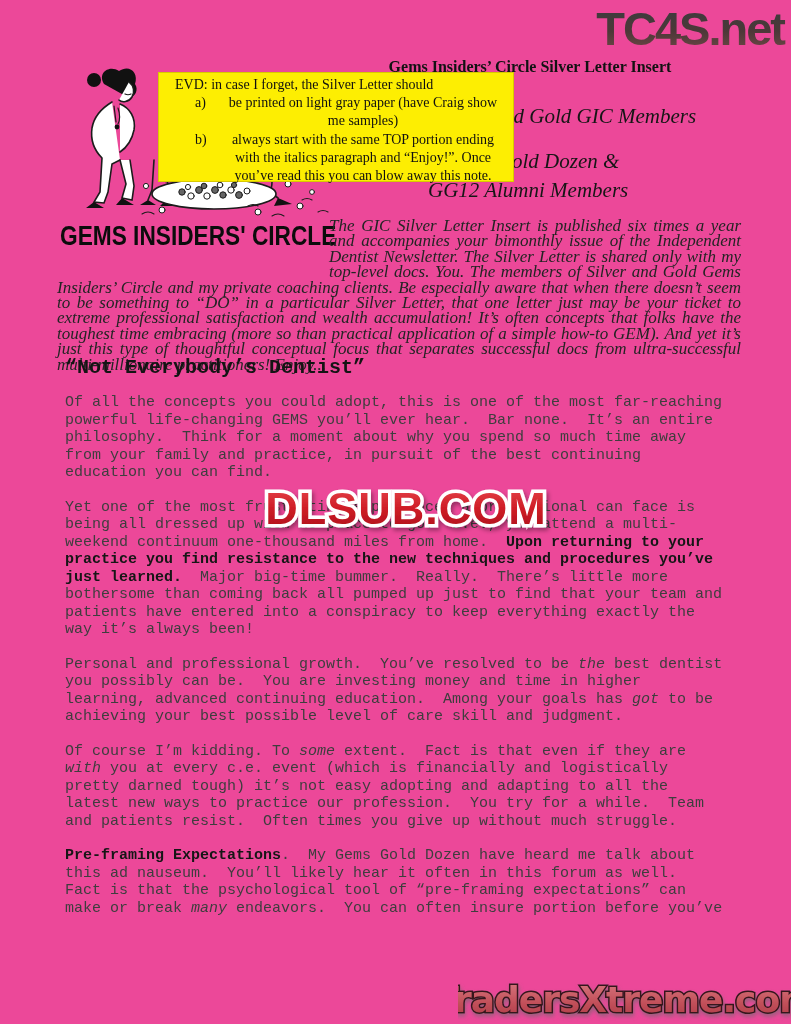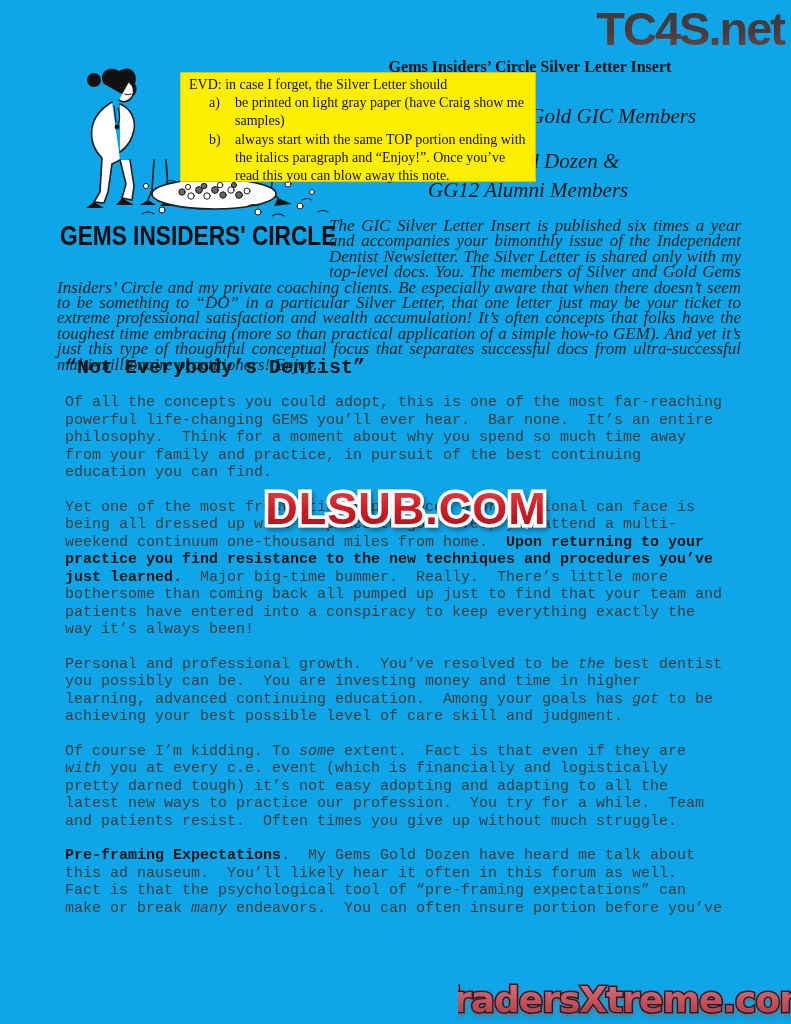--- a/index.html
+++ b/index.html
@@ -1,16 +1,16 @@
 <!DOCTYPE html>
 <html><head>
 <meta charset="utf-8">
 <style>
   html,body{margin:0;padding:0;background:#e8e8e8;}
-  .page{position:relative;width:791px;height:1024px;background:#0ea5e9;overflow:hidden;
+  .page{position:relative;width:791px;height:1024px;background:#ec4899;overflow:hidden;
         font-family:"Liberation Serif",serif;color:#1f1f1f;}
 
   
   .tc4s{position:absolute;top:0;right:2px;}
 
   
   .doc-title{position:absolute;top:58px;left:280px;width:500px;text-align:center;
              font-family:"Liberation Serif",serif;font-weight:bold;font-size:16px;color:#121212;white-space:nowrap;}
 
   
@@ -19,26 +19,26 @@
   .frag2{top:149px;left:512px;}
   .frag3{top:178px;left:428px;text-align:right;}
 
   
   .art{position:absolute;top:64px;left:42px;width:288px;height:158px;z-index:1;}
   .wordmark{position:absolute;top:221px;left:60px;font-family:"Liberation Sans",sans-serif;
             font-weight:bold;font-size:27px;color:#0c0c0c;transform:scaleX(.84);transform-origin:0 50%;
             letter-spacing:0px;white-space:nowrap;}
 
   
-  .note{position:absolute;top:72px;left:180px;width:356px;height:110px;box-sizing:border-box;
-        background:#fdee02;border:1px solid #d8ca00;z-index:5;padding:3px 8px 0 8px;
+  .note{position:absolute;top:72px;left:158px;width:356px;height:110px;box-sizing:border-box;
+        background:#fdee02;border:1px solid #d8ca00;z-index:5;padding:3px 8px 0 16px;
         font-family:"Liberation Serif",serif;font-size:14px;line-height:18.2px;color:#101010;}
   .note-row{display:flex;padding-left:20px;}
   .note-marker{width:26px;flex:none;}
-  .note-text{flex:1;}
+  .note-text{flex:1;text-align:center;}
 
   
   .intro{position:absolute;top:218px;left:57px;width:684px;text-align:justify;
          font-family:"Liberation Serif",serif;font-style:italic;font-size:17px;line-height:15.4px;color:#242424;}
   .intro .spacer{float:left;width:272px;height:61px;}
 
   
   .article{position:absolute;top:356px;left:65px;width:696px;z-index:2;
            font-family:"Liberation Mono",monospace;font-size:15px;line-height:17.5px;color:#3e3e3e;}
   .article h1{font-family:"Liberation Mono",monospace;font-weight:bold;font-size:20px;line-height:24px;

